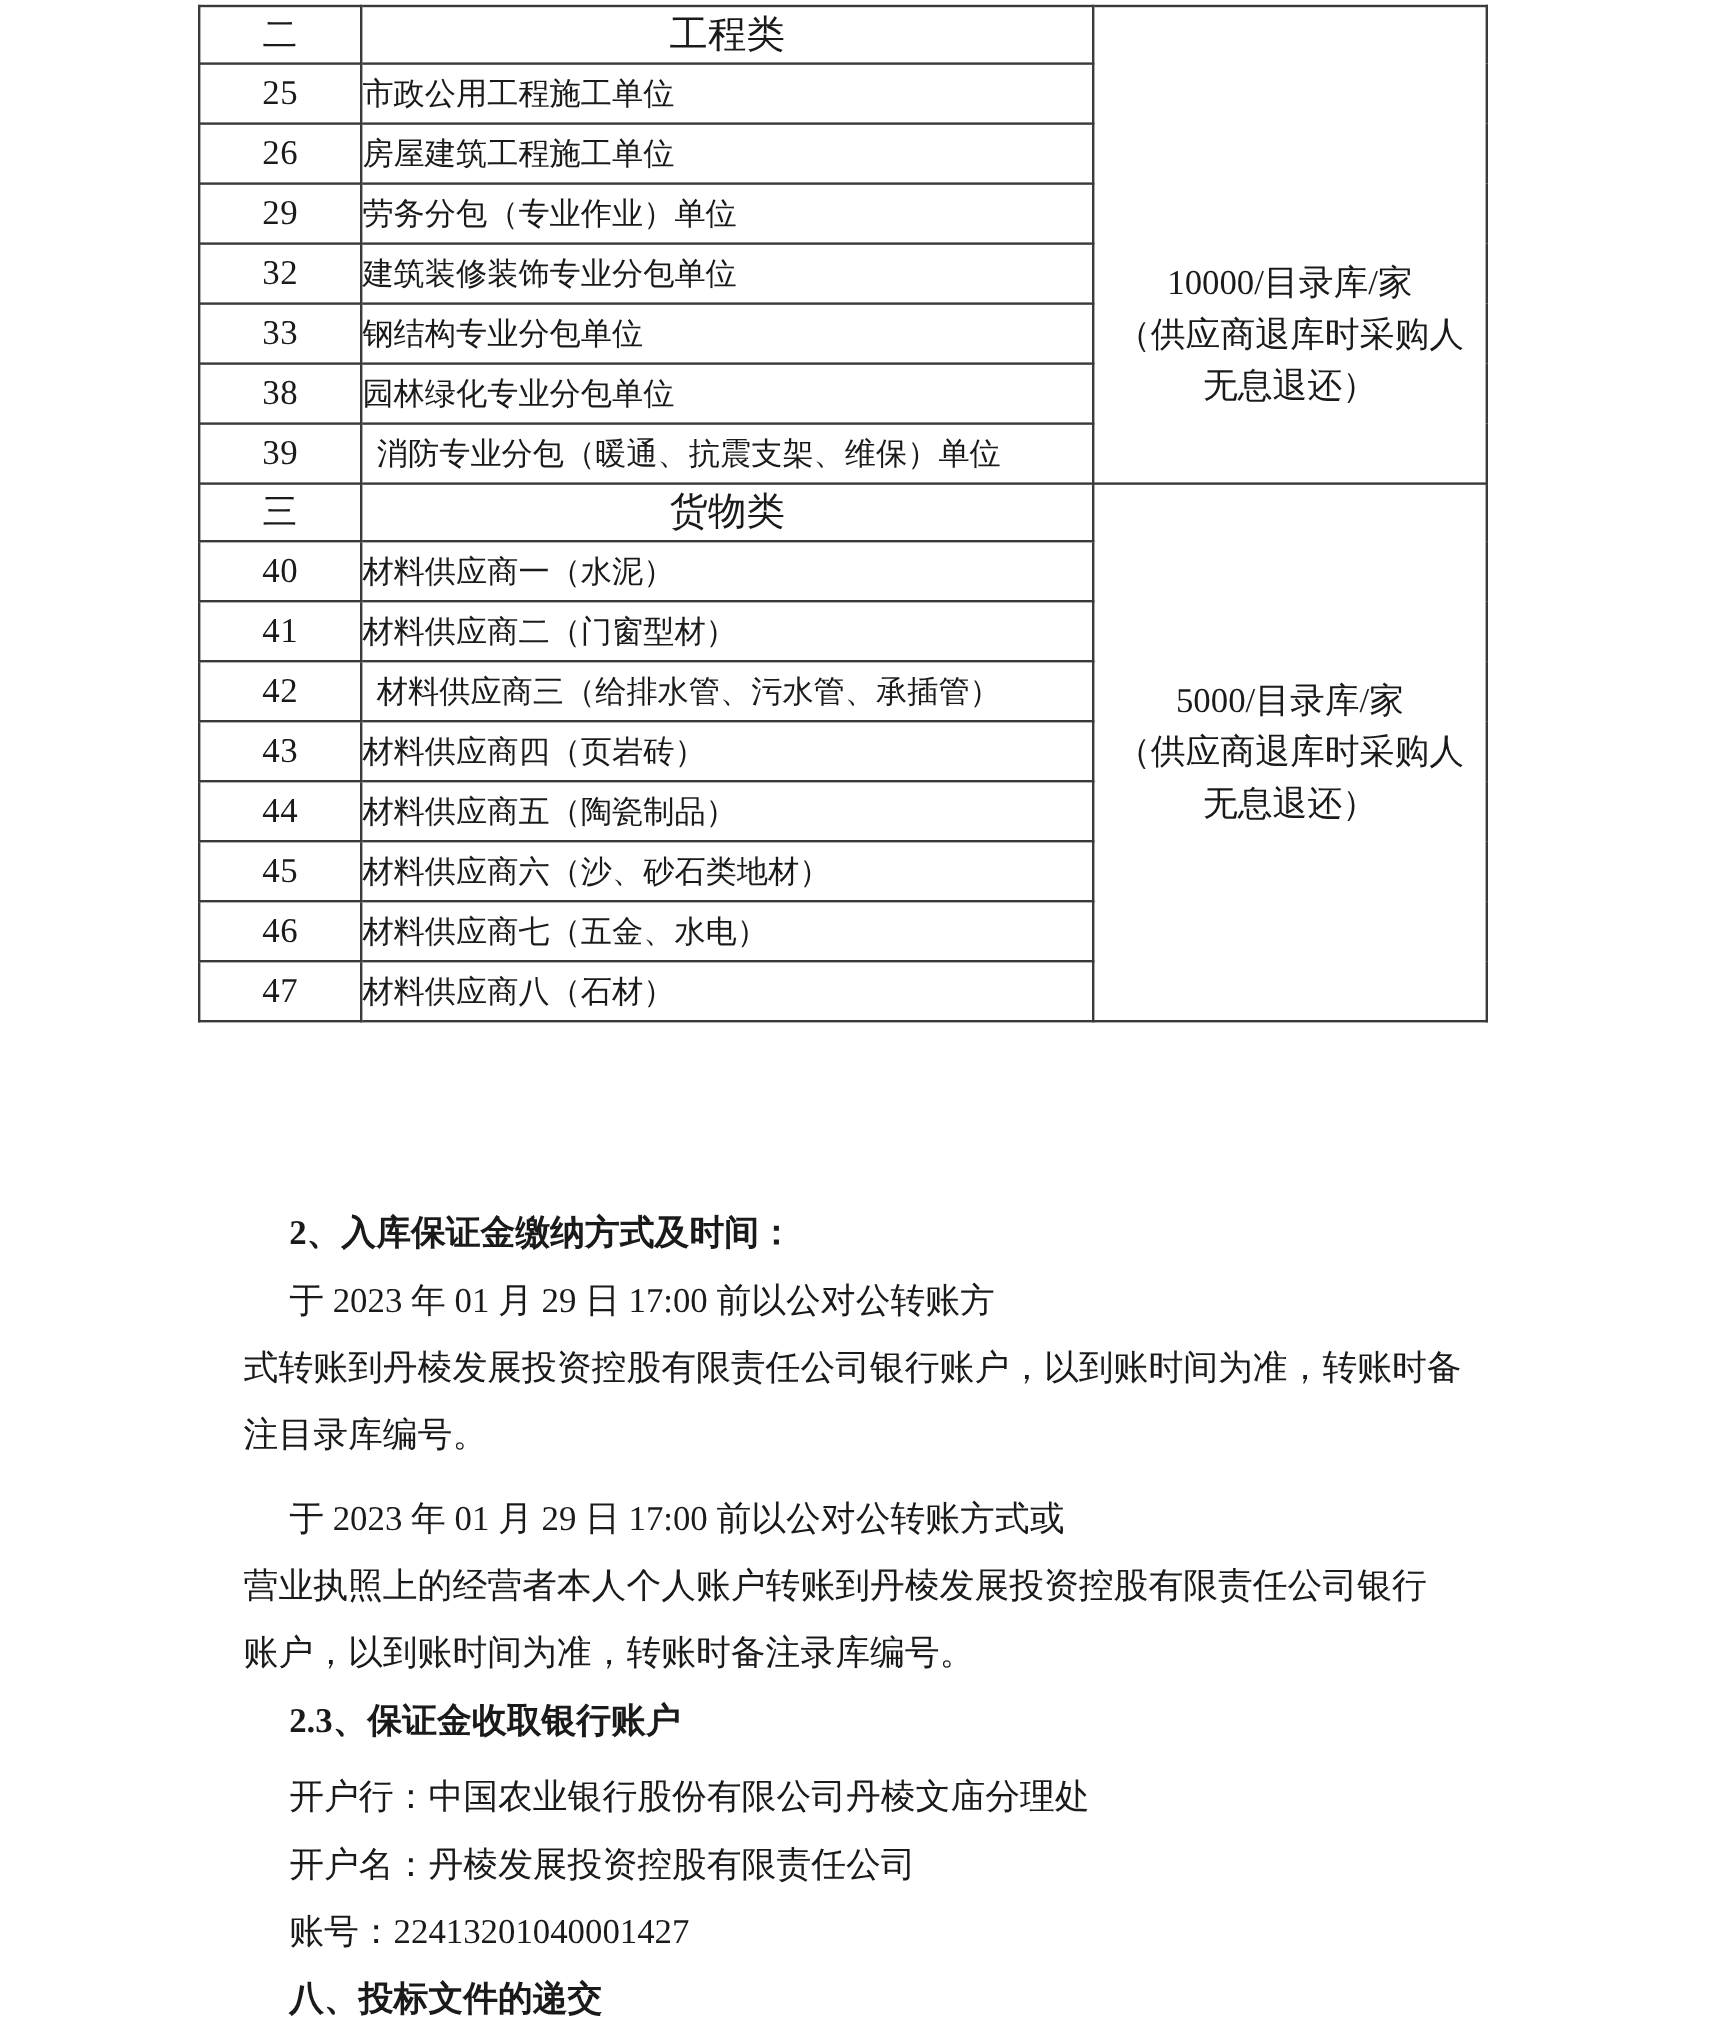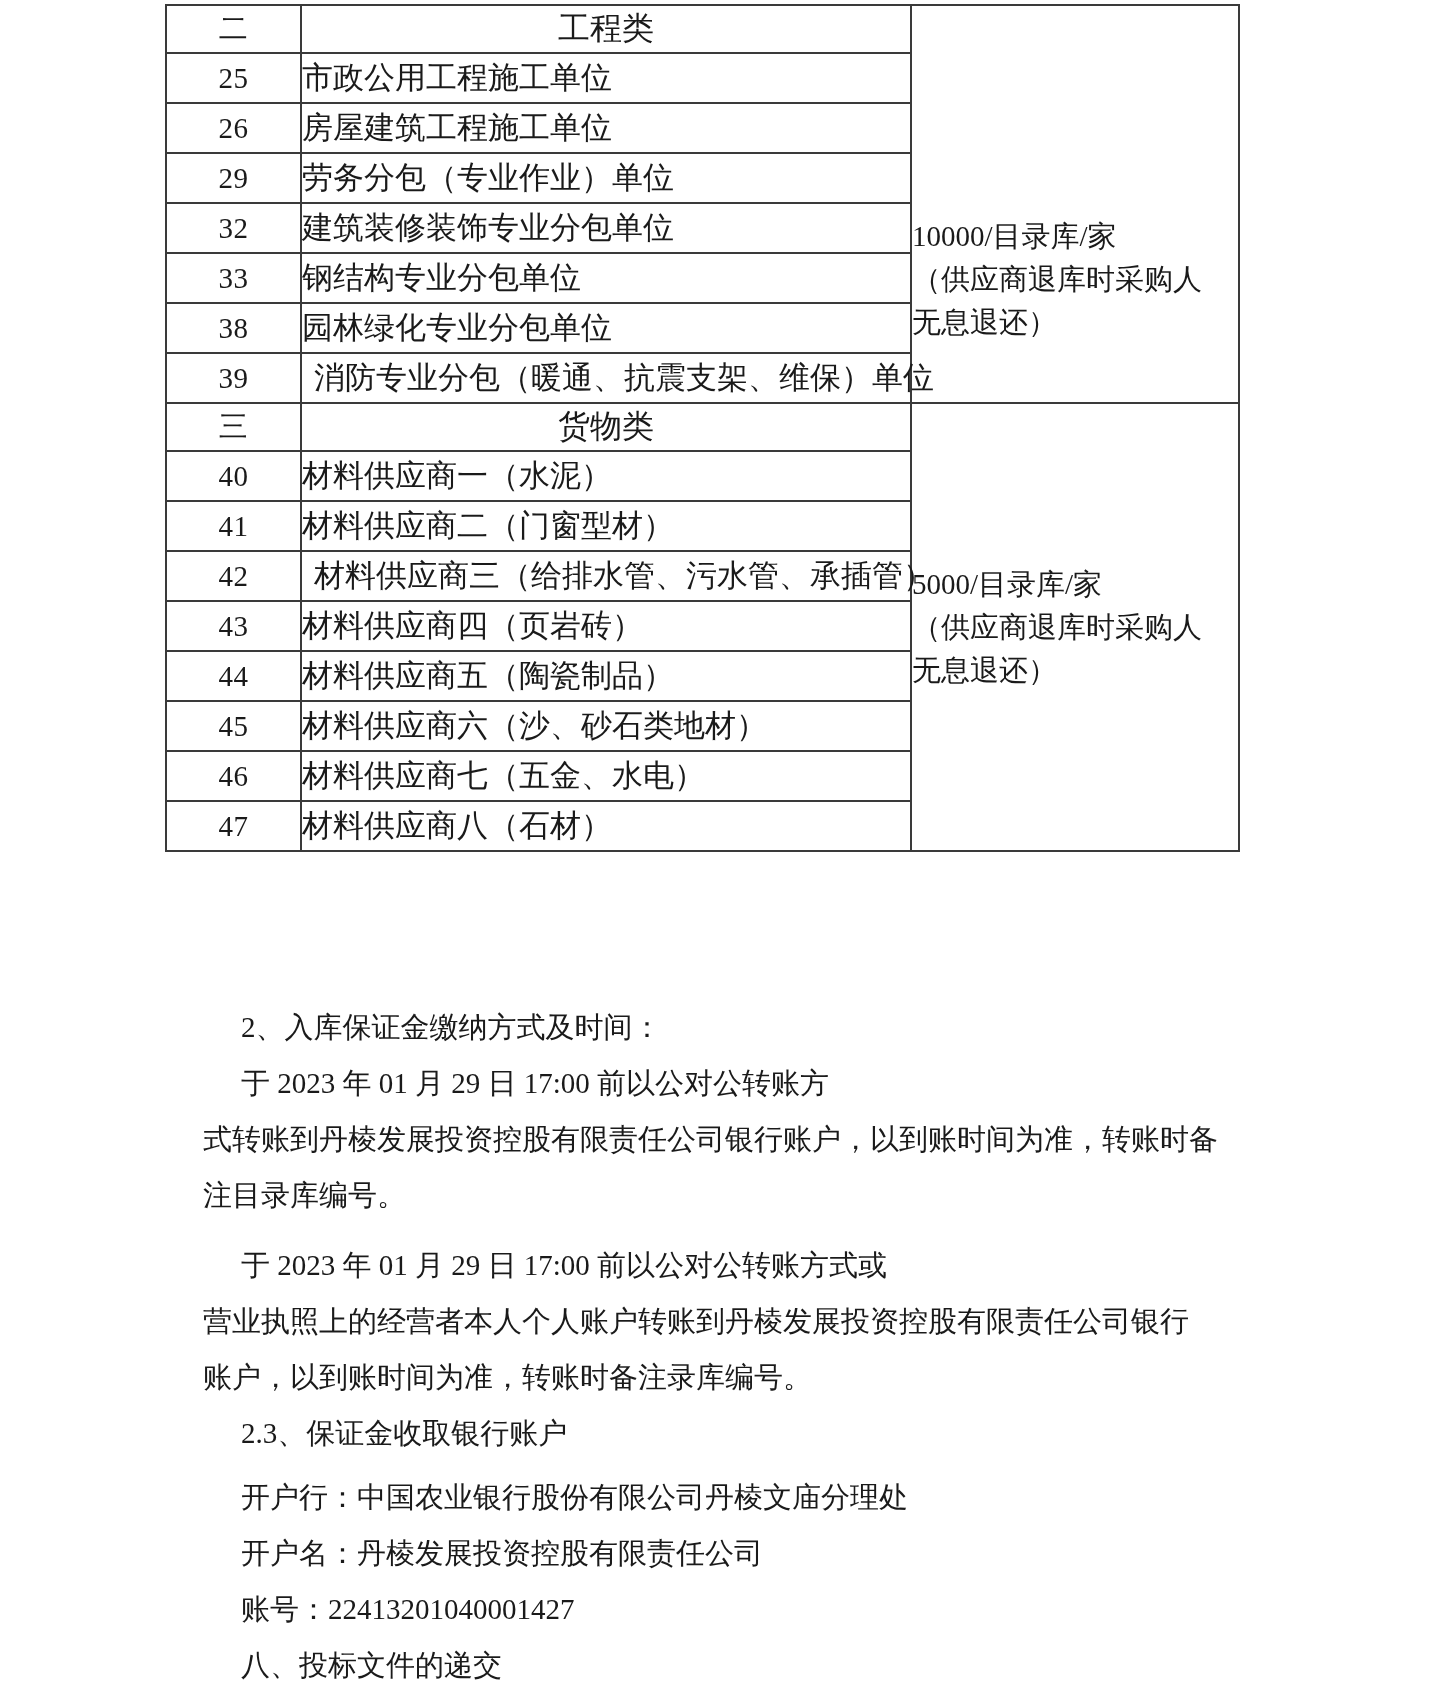--- a/index.html
+++ b/index.html
@@ -52,25 +52,25 @@
   }
   th.sec-title-cell {
     text-align: center;
     font-weight: bold;
     font-size: 32px;
   }
   td.desc-cell {
     text-align: left;
     padding-left: 56px;
     white-space: nowrap;
-    font-size: 31px;
+    font-size: 26px;
   }
   td.desc-cell.tight { padding-left: 12px; margin-top: 36px; }
   td.fee-cell {
-    text-align: left;
+    text-align: center;
     white-space: pre-line;
     line-height: 43px;
     font-size: 29px;
   }
   td.fee-cell.fee-1 { padding-top: 150px; }
   td.fee-cell.fee-2 { padding-top: 0; }
 
   
   .paragraphs {
     position: absolute;
@@ -83,21 +83,21 @@
   .para:nth-child(3) { margin-top: 14px; } 
   .para:nth-child(5) { margin-top: 8px; }  
   .line {
     height: 56px;
     display: flex;
     align-items: center;
     white-space: pre;
   }
   .line.first { padding-left: 38px; }
   .seg { white-space: pre; }
-  .seg.bold { font-weight: normal; }
+  .seg.bold { font-weight: bold; }
 </style>
 </head>
 <body>
 
 <div class="page">
 
   <div class="registry-table-wrap">
     <table class="registry">
       <colgroup>
         <col class="c-no">

